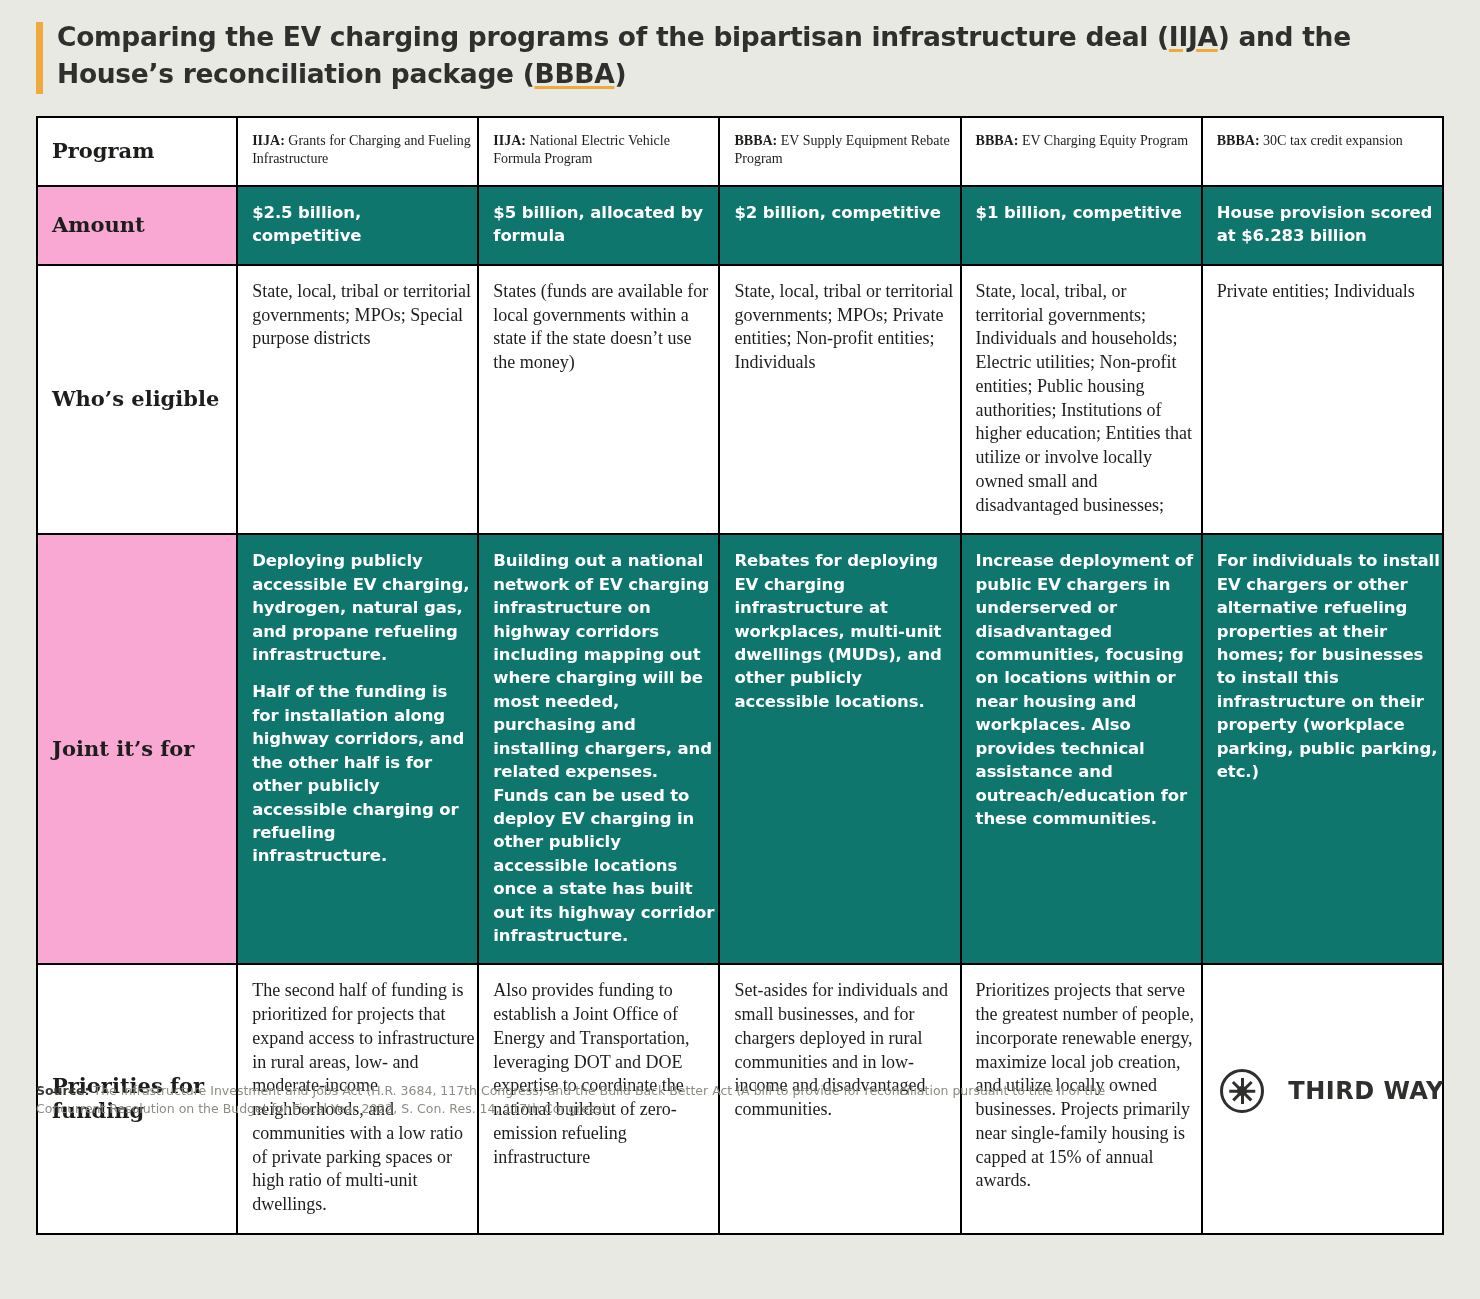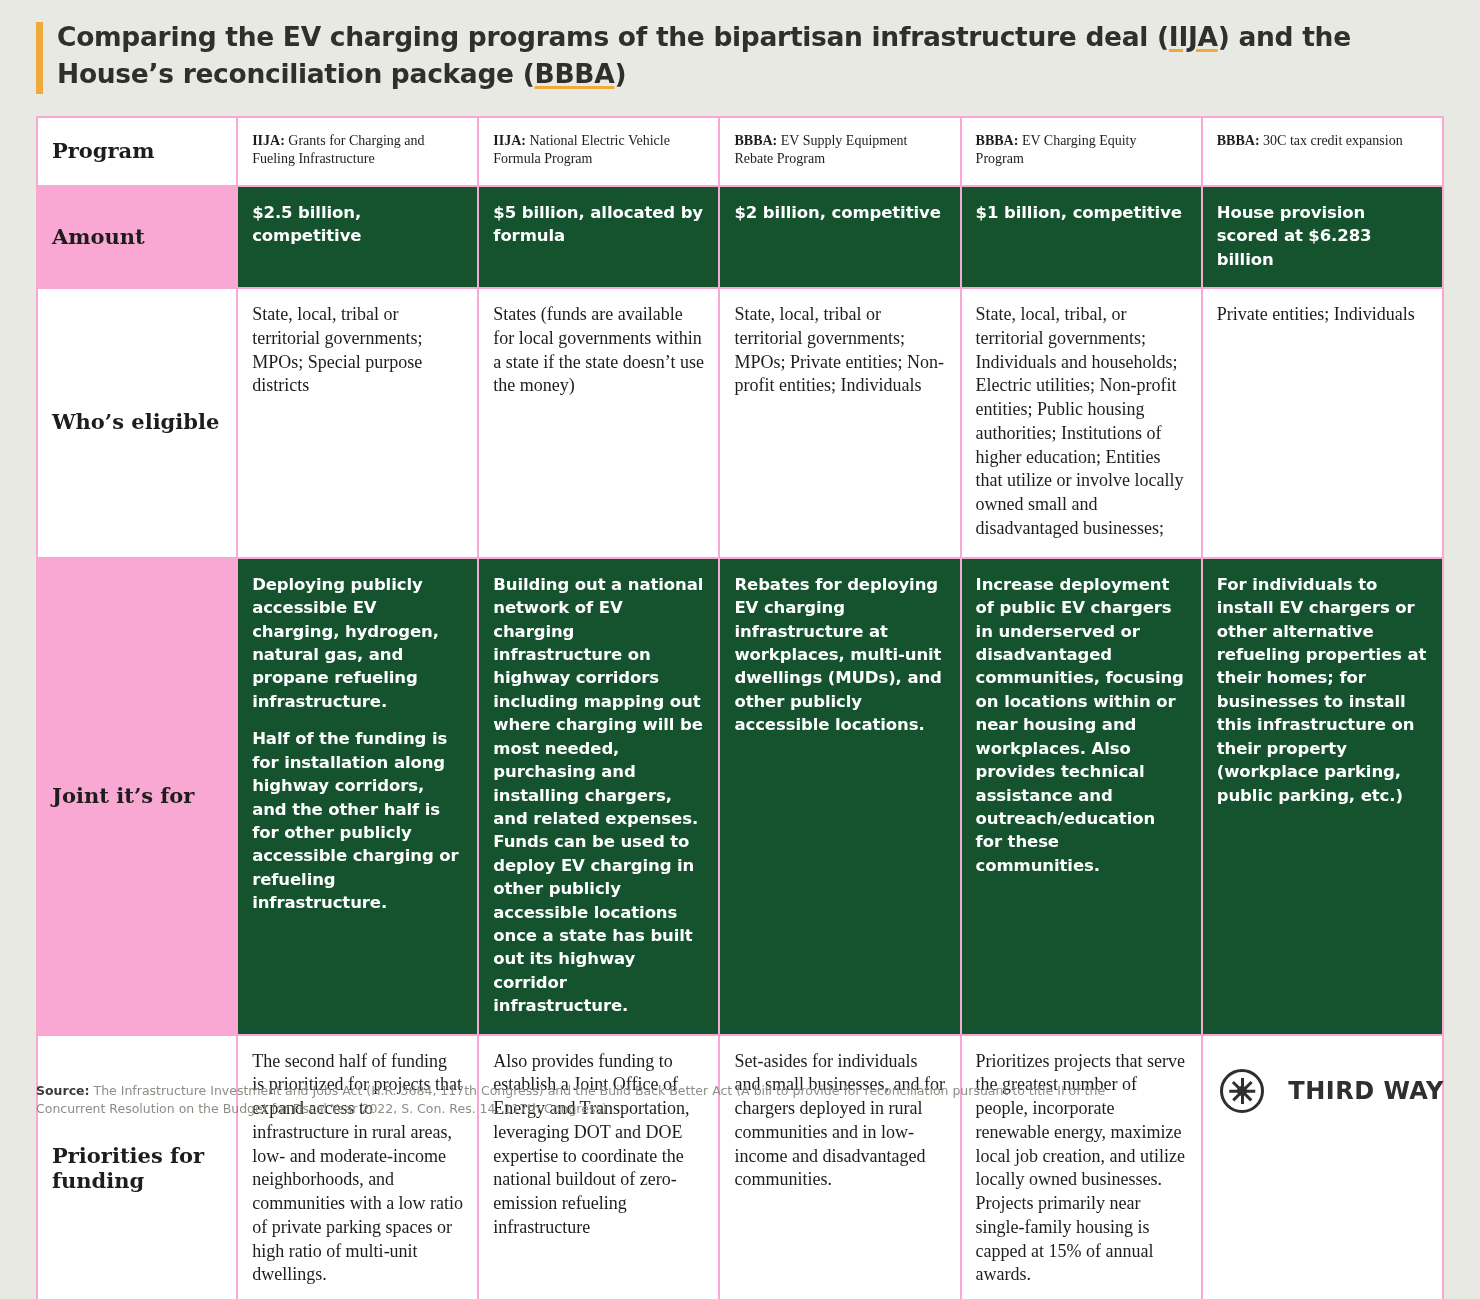--- a/index.html
+++ b/index.html
@@ -50,22 +50,22 @@
     text-underline-offset: 3px;
   }
   table.cmp {
     border-collapse: collapse;
     width: 1408px;
     table-layout: fixed;
     background: #ffffff;
   }
   table.cmp td, table.cmp th {
     vertical-align: top;
-    border: 2px solid #f9a8d4;
-    padding: 14px 14px 16px 14px;
+    border: 2px solid #000000;
+    padding: 14px 2px 16px 14px;
   }
   col.c0 { width: 200px; }
   col.cx { width: 241px; }
   .rowlabel {
     font-family: "DejaVu Serif", serif;
     font-weight: bold;
     font-size: 21px;
     color: #1d1d1b;
     background: #ffffff;
     vertical-align: middle !important;
@@ -76,21 +76,21 @@
     background: #f9a8d4;
   }
   td.plain {
     background: #ffffff;
     font-family: "Liberation Serif", serif;
     font-size: 18px;
     line-height: 1.32;
     color: #1d1d1b;
   }
   td.green {
-    background: #14532d;
+    background: #0f766e;
     color: #ffffff;
     font-family: "DejaVu Sans", sans-serif;
     font-weight: bold;
     font-size: 16.5px;
     line-height: 1.42;
     letter-spacing: -0.1px;
   }
   .prog-lead {
     font-weight: bold;
   }

